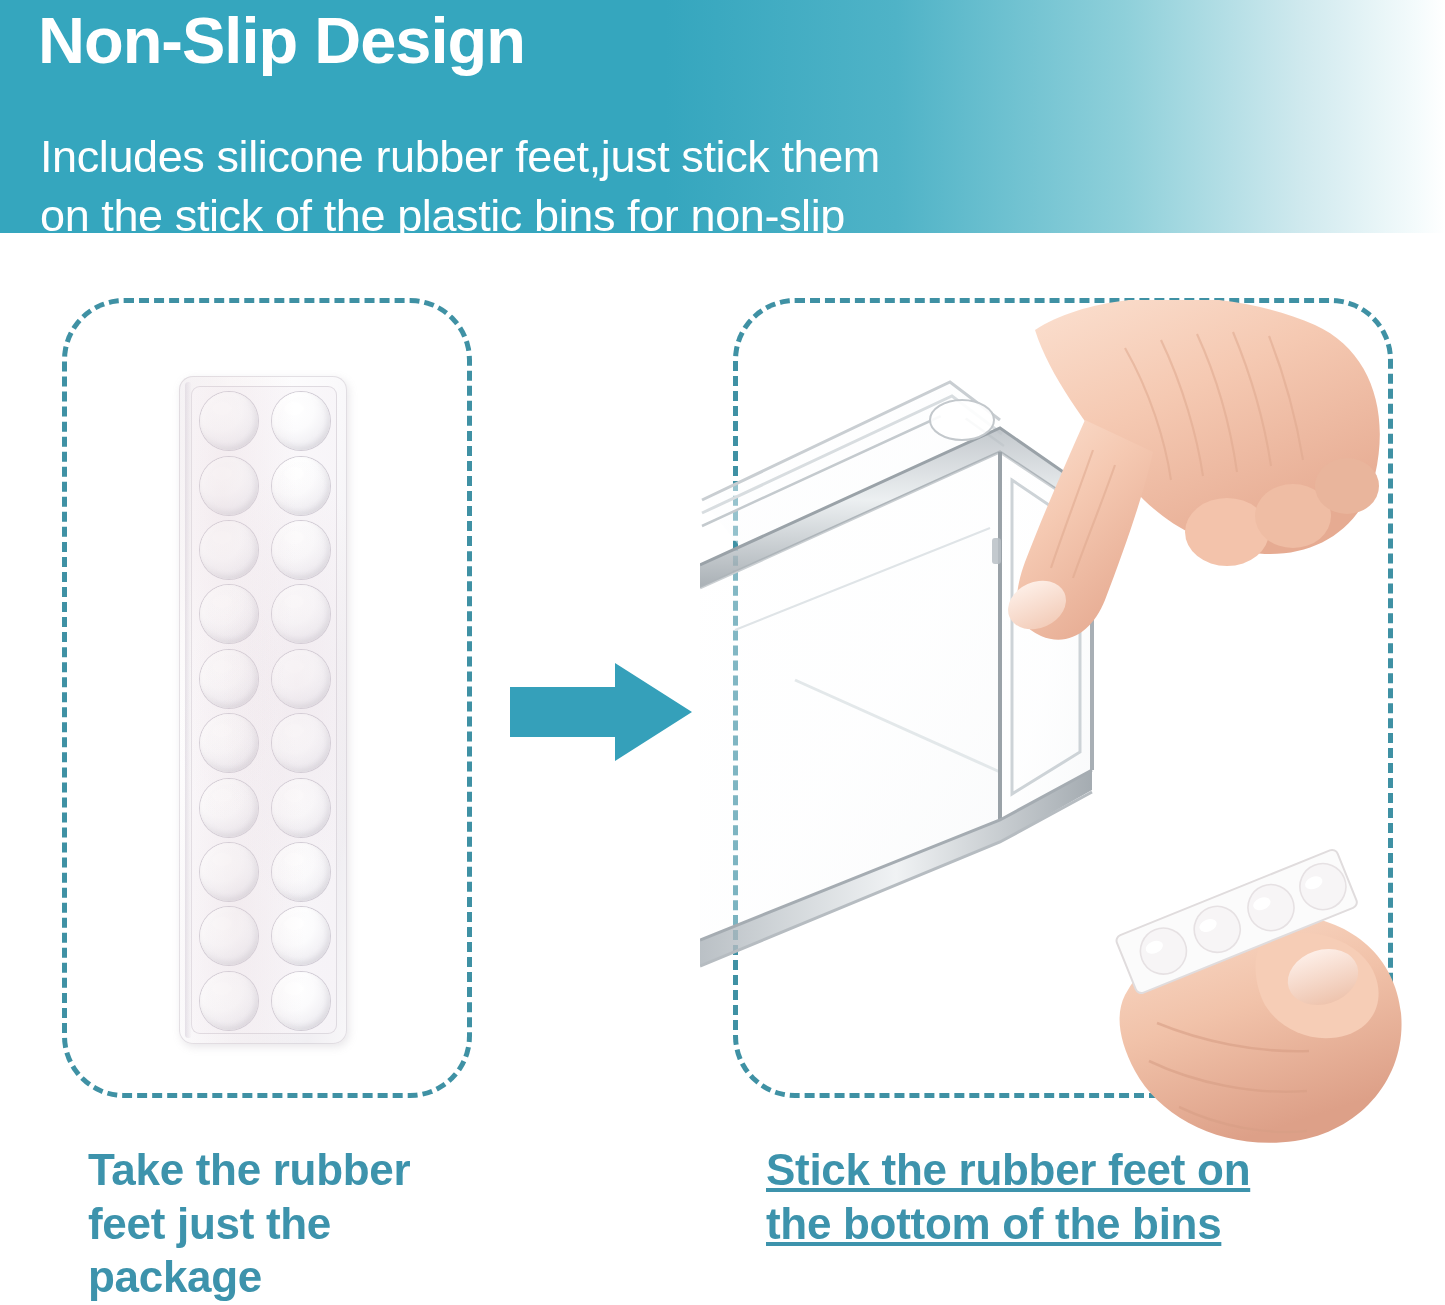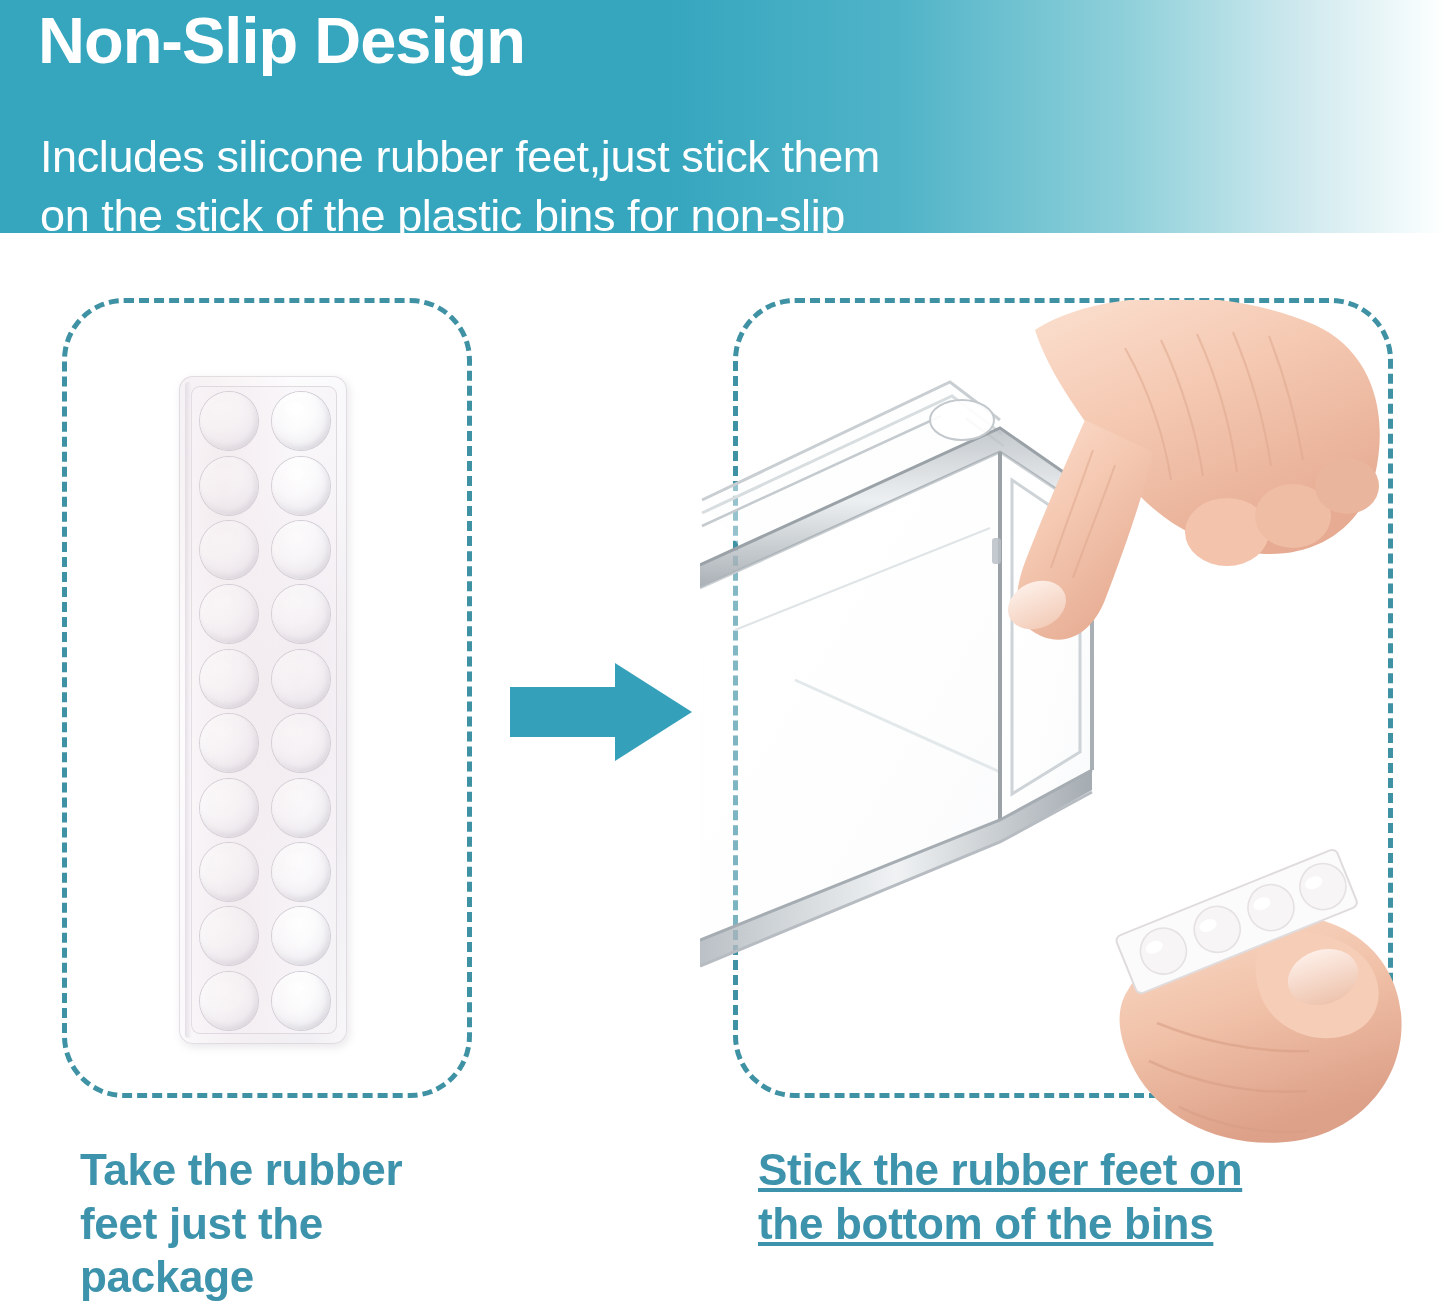--- a/index.html
+++ b/index.html
@@ -43,20 +43,21 @@
   }
   #panel-left  { left: 62px;  top: 298px; width: 410px; height: 800px; }
   #panel-right { left: 733px; top: 298px; width: 660px; height: 800px; }
 
   
   .caption {
     position: absolute;
     color: #3d93ac;
     font-size: 44px; font-weight: bold; line-height: 1.22;
     letter-spacing: -0.3px;
+    margin-left: 8px;
   }
   #caption-left  { left: 80px;  top: 1143px; width: 430px; }
   #caption-right { left: 758px; top: 1143px; width: 640px; text-decoration: underline; }
   .caption div { white-space: nowrap; }
 
   
   .arrow { position: absolute; left: 510px; top: 663px; width: 182px; height: 98px; }
 
   
   .strip {

